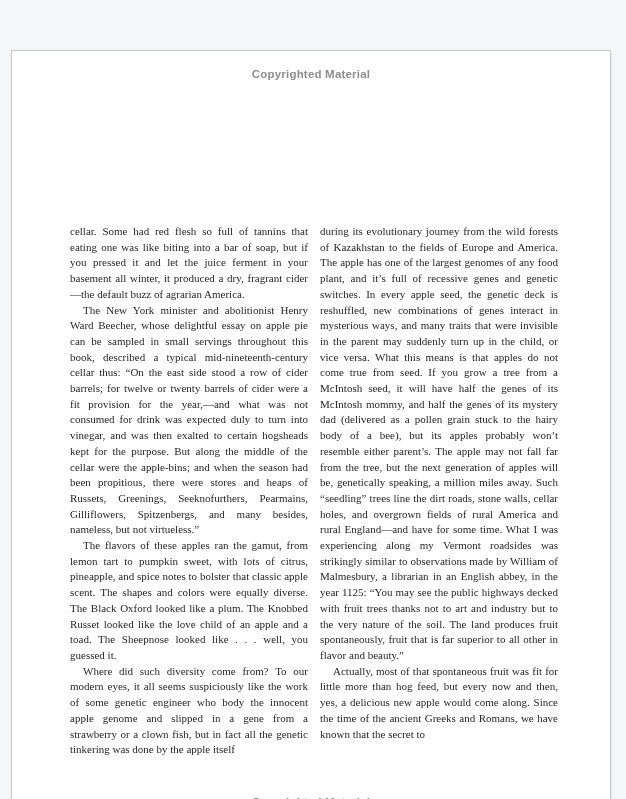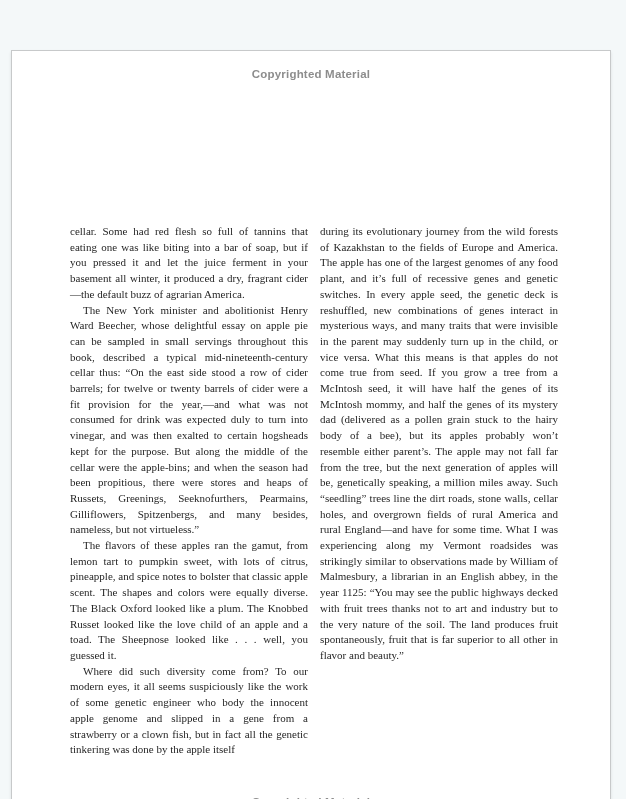--- a/index.html
+++ b/index.html
@@ -79,20 +79,21 @@
 
   <div class="text-block">
     <div class="column">
         <p class="para">cellar. Some had red flesh so full of tannins that eating one was like biting into a bar of soap, but if you pressed it and let the juice ferment in your basement all winter, it produced a dry, fragrant cider—the default buzz of agrarian America.</p>
         <p class="para indent">The New York minister and abolitionist Henry Ward Beecher, whose delightful essay on apple pie can be sampled in small servings throughout this book, described a typical mid-nineteenth-century cellar thus: “On the east side stood a row of cider barrels; for twelve or twenty barrels of cider were a fit provision for the year,—and what was not consumed for drink was expected duly to turn into vinegar, and was then exalted to certain hogsheads kept for the purpose. But along the middle of the cellar were the apple-bins; and when the season had been propitious, there were stores and heaps of Russets, Greenings, Seeknofurthers, Pearmains, Gilliflowers, Spitzenbergs, and many besides, nameless, but not virtueless.”</p>
         <p class="para indent">The flavors of these apples ran the gamut, from lemon tart to pumpkin sweet, with lots of citrus, pineapple, and spice notes to bolster that classic apple scent. The shapes and colors were equally diverse. The Black Oxford looked like a plum. The Knobbed Russet looked like the love child of an apple and a toad. The Sheepnose looked like . . . well, you guessed it.</p>
         <p class="para indent">Where did such diversity come from? To our modern eyes, it all seems suspiciously like the work of some genetic engineer who body the innocent apple genome and slipped in a gene from a strawberry or a clown fish, but in fact all the genetic tinkering was done by the apple itself</p>
       </div>
     <div class="column">
         <p class="para">during its evolutionary journey from the wild forests of Kazakhstan to the fields of Europe and America. The apple has one of the largest genomes of any food plant, and it’s full of recessive genes and genetic switches. In every apple seed, the genetic deck is reshuffled, new combinations of genes interact in mysterious ways, and many traits that were invisible in the parent may suddenly turn up in the child, or vice versa. What this means is that apples do not come true from seed. If you grow a tree from a McIntosh seed, it will have half the genes of its McIntosh mommy, and half the genes of its mystery dad (delivered as a pollen grain stuck to the hairy body of a bee), but its apples probably won’t resemble either parent’s. The apple may not fall far from the tree, but the next generation of apples will be, genetically speaking, a million miles away. Such “seedling” trees line the dirt roads, stone walls, cellar holes, and overgrown fields of rural America and rural England—and have for some time. What I was experiencing along my Vermont roadsides was strikingly similar to observations made by William of Malmesbury, a librarian in an English abbey, in the year 1125: “You may see the public highways decked with fruit trees thanks not to art and industry but to the very nature of the soil. The land produces fruit spontaneously, fruit that is far superior to all other in flavor and beauty.”</p>
+        <p class="para indent">Actually, most of that spontaneous fruit was fit for little more than hog feed, but every now and then, yes, a delicious new apple would come along. Since the time of the ancient Greeks and Romans, we have known that the secret to</p>
       </div>
   </div>
 
   <div class="folio">
     <span class="page-number">2</span><span>Introduction</span>
   </div>
 
   <div class="copyright copyright-bottom">Copyrighted Material</div>
 
 </div>

